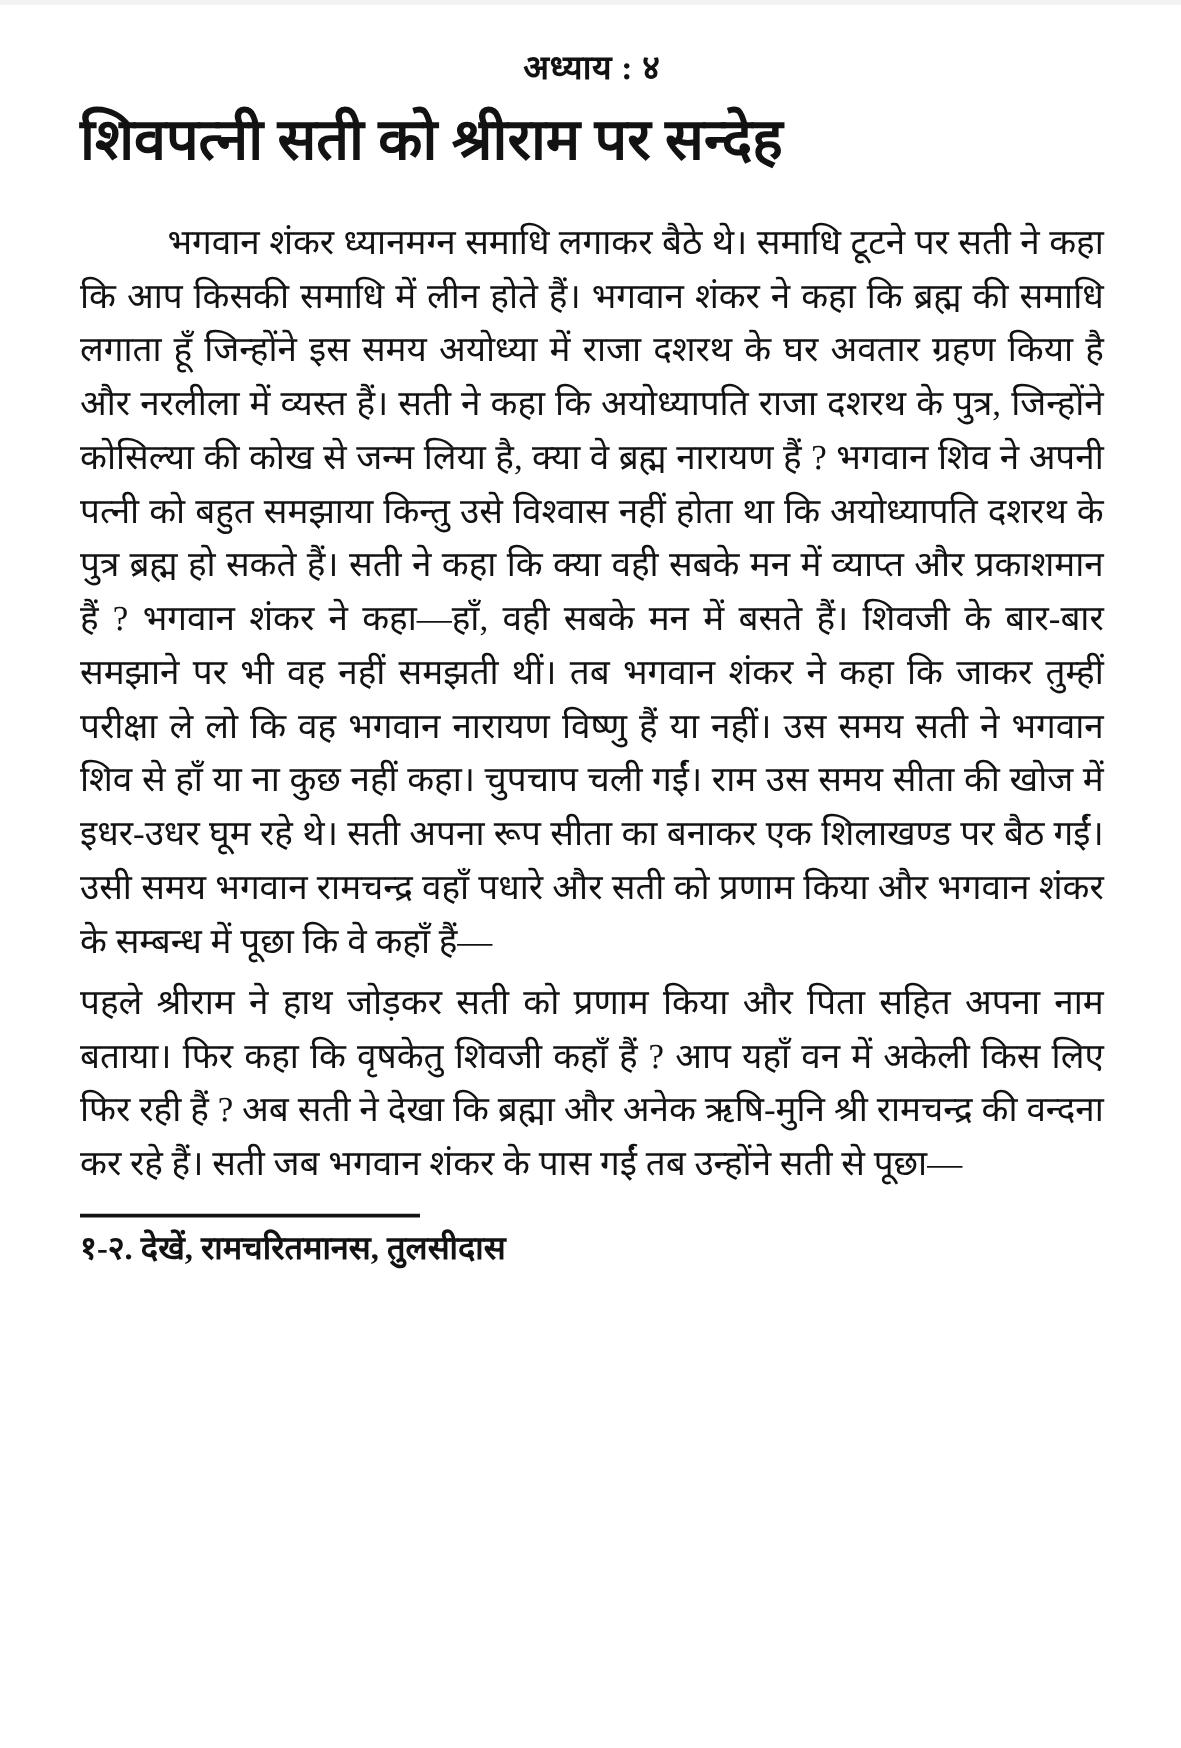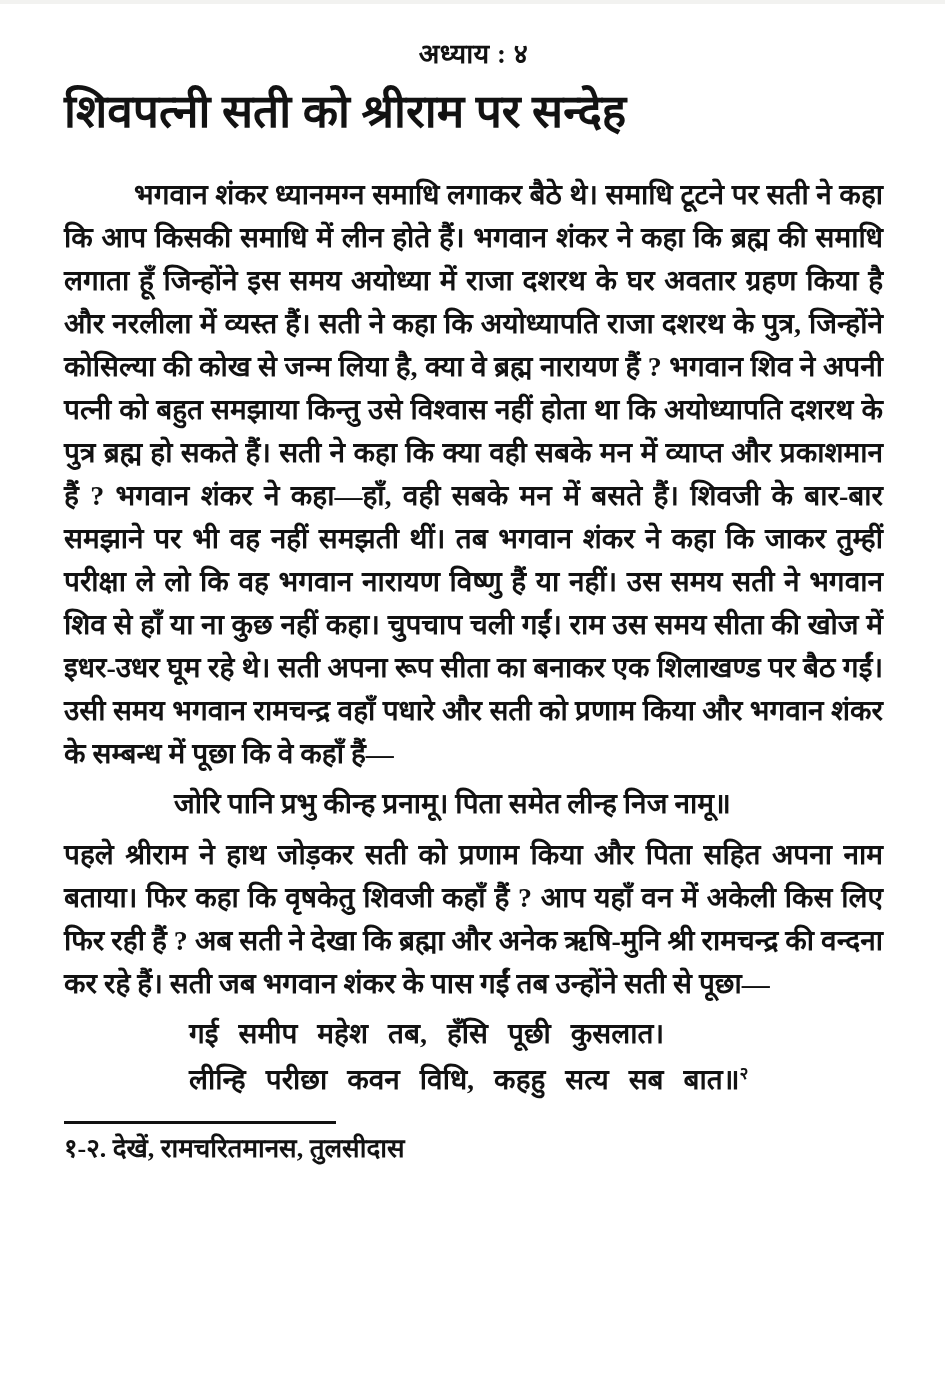--- a/index.html
+++ b/index.html
@@ -31,21 +31,21 @@
     font-size: 46px;
     font-weight: bold;
     line-height: 1.15;
     margin: 0 0 34px 0;
   }
   .para {
     font-size: 28px;
     line-height: 43px;
     text-align: justify;
     margin: 0;
-    font-weight: 700;
+    font-weight: 400;
   }
   .para.first-indent {
     text-indent: 70px;
   }
   .verse {
     margin: 6px 0 6px 110px;
     font-weight: bold;
   }
   .verse .verse-line {
     font-size: 28px;
@@ -83,34 +83,23 @@
 
 <div class="page">
 
   <div class="chapter-label">अध्याय : ४</div>
 
   <h1 class="page-title">शिवपत्नी सती को श्रीराम पर सन्देह</h1>
 
   <p class="para first-indent">भगवान शंकर ध्यानमग्न समाधि लगाकर बैठे थे। समाधि टूटने पर सती ने कहा कि आप किसकी समाधि में लीन होते हैं। भगवान शंकर ने कहा कि ब्रह्म की समाधि लगाता हूँ जिन्होंने इस समय अयोध्या में राजा दशरथ के घर अवतार ग्रहण किया है और नरलीला में व्यस्त हैं। सती ने कहा कि अयोध्यापति राजा दशरथ के पुत्र, जिन्होंने कोसिल्या की कोख से जन्म लिया है, क्या वे ब्रह्म नारायण हैं ? भगवान शिव ने अपनी पत्नी को बहुत समझाया किन्तु उसे विश्वास नहीं होता था कि अयोध्यापति दशरथ के पुत्र ब्रह्म हो सकते हैं। सती ने कहा कि क्या वही सबके मन में व्याप्त और प्रकाशमान हैं ? भगवान शंकर ने कहा—हाँ, वही सबके मन में बसते हैं। शिवजी के बार-बार समझाने पर भी वह नहीं समझती थीं। तब भगवान शंकर ने कहा कि जाकर तुम्हीं परीक्षा ले लो कि वह भगवान नारायण विष्णु हैं या नहीं। उस समय सती ने भगवान शिव से हाँ या ना कुछ नहीं कहा। चुपचाप चली गईं। राम उस समय सीता की खोज में इधर-उधर घूम रहे थे। सती अपना रूप सीता का बनाकर एक शिलाखण्ड पर बैठ गईं। उसी समय भगवान रामचन्द्र वहाँ पधारे और सती को प्रणाम किया और भगवान शंकर के सम्बन्ध में पूछा कि वे कहाँ हैं—</p>
 
   <div class="verse">
-    <span class="verse-line">
-      <span>जोरि पानि प्रभु कीन्ह प्रनामू। पिता समेत लीन्ह निज नामू॥</span>
-    </span>
   </div>
 
   <p class="para">पहले श्रीराम ने हाथ जोड़कर सती को प्रणाम किया और पिता सहित अपना नाम बताया। फिर कहा कि वृषकेतु शिवजी कहाँ हैं ? आप यहाँ वन में अकेली किस लिए फिर रही हैं ? अब सती ने देखा कि ब्रह्मा और अनेक ऋषि-मुनि श्री रामचन्द्र की वन्दना कर रहे हैं। सती जब भगवान शंकर के पास गईं तब उन्होंने सती से पूछा—</p>
 
-  <div class="verse spread">
-    <span class="verse-line">
-      <span>गई समीप महेश तब, हँसि पूछी कुसलात।</span>
-    </span>
-    <span class="verse-line">
-      <span>लीन्हि परीछा कवन विधि, कहहु सत्य सब बात॥</span><sup class="fn-ref">२</sup>
-    </span>
-  </div>
 
 
   <hr class="footnote-divider">
 
   <p class="footnote-text">१-२. देखें, रामचरितमानस, तुलसीदास</p>
 
 </div>
 
 </body></html>

